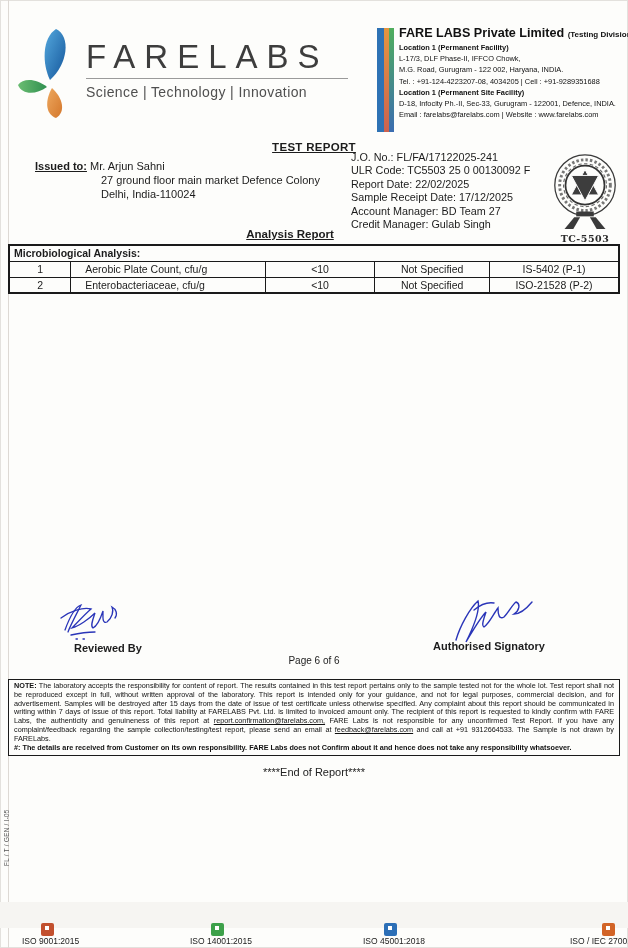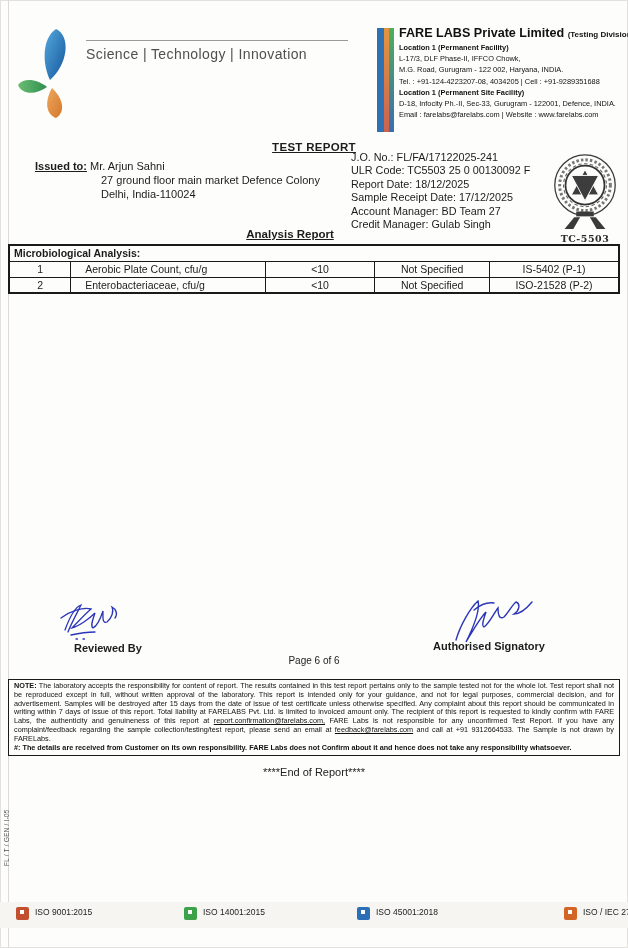--- a/index.html
+++ b/index.html
@@ -70,21 +70,21 @@
   .note .b { font-weight:bold; }
   .note .u { text-decoration:underline; }
 
   .end-report { position:absolute; left:0; top:766px; width:100%; text-align:center; font-size:11px; color:#222; }
 
   .side-code { position:absolute; left:3px; top:866px; font-size:6.3px; color:#555;
     transform:rotate(-90deg); transform-origin:left top; white-space:nowrap; letter-spacing:.3px; }
 
   
   .iso-footer { position:absolute; left:0; top:902px; width:100%; height:26px; background:#f6f5f2; }
-  .iso-item { position:absolute; top:5px; display:flex; align-items:flex-start; }
+  .iso-item { position:absolute; top:21px; display:flex; align-items:center;flex-direction:column; }
   .iso-sq { width:13px; height:13px; border-radius:2px; position:relative; display:inline-block; }
   .iso-sq::before { content:""; position:absolute; left:4px; top:3px; width:4px; height:4px; background:#fff; }
   .iso-label { font-size:8.5px; color:#222; margin-left:6px; white-space:nowrap; }
   .iso-1 { left:16px; } .iso-2 { left:184px; } .iso-3 { left:357px; } .iso-4 { left:518px;padding-left:46px; }
 </style>
 </head>
 <body>
 
 <div class="page">
   <div class="scan-edge"></div>
@@ -102,20 +102,21 @@
       <linearGradient id="go" x1="0" y1="0" x2="1" y2="1">
         <stop offset="0" stop-color="#eda85f"></stop>
           <stop offset="1" stop-color="#d4772b"></stop>
       </linearGradient>
     </defs>
     <path d="M34 58 C26 42 26 16 40 7 C55 14 52 42 34 58 Z" fill="url(#gb)"></path>
     <path d="M31 65 C20 56 7 56 2 63 C6 73 20 73 31 65 Z" fill="url(#gg)"></path>
     <path d="M36 66 C29 78 29 92 40 96 C50 90 47 76 36 66 Z" fill="url(#go)"></path>
   </svg>
   <div class="logo-text">
+    <div class="wordmark">FARELABS</div>
     <div class="logo-rule"></div>
     <div class="tagline">Science  |  Technology  |  Innovation</div>
   </div>
 
   <div class="stripes">
     <span class="s1"></span>
       <span class="s2"></span>
       <span class="s3"></span>
   </div>
 
@@ -136,21 +137,21 @@
   <div class="issued">
     <div><span class="lbl">Issued to:</span>
       <span class="nm">Mr. Arjun Sahni</span></div>
     <div class="addr">27 ground floor main market Defence Colony</div>
     <div class="addr">Delhi, India-110024</div>
   </div>
 
   <div class="meta">
     <div>J.O. No.: FL/FA/17122025-241</div>
     <div>ULR Code: TC5503 25 0 00130092 F</div>
-    <div>Report Date: 18/12/2025</div>
+    <div>Report Date: 22/02/2025</div>
     <div>Sample Receipt Date: 17/12/2025</div>
     <div>Account Manager: BD Team 27</div>
     <div>Credit Manager: Gulab Singh</div>
   </div>
 
   <div class="seal">
     <svg width="82" height="78" viewBox="0 0 84 80">
       <circle cx="42" cy="33" r="31" fill="none" stroke="#3a3a3a" stroke-width="1.3"></circle>
       <circle cx="42" cy="33" r="26" fill="none" stroke="#4a4a4a" stroke-width="3" stroke-dasharray="2.5 2.2" opacity=".75"></circle>
       <circle cx="42" cy="33" r="20" fill="none" stroke="#333" stroke-width="1.8"></circle>

